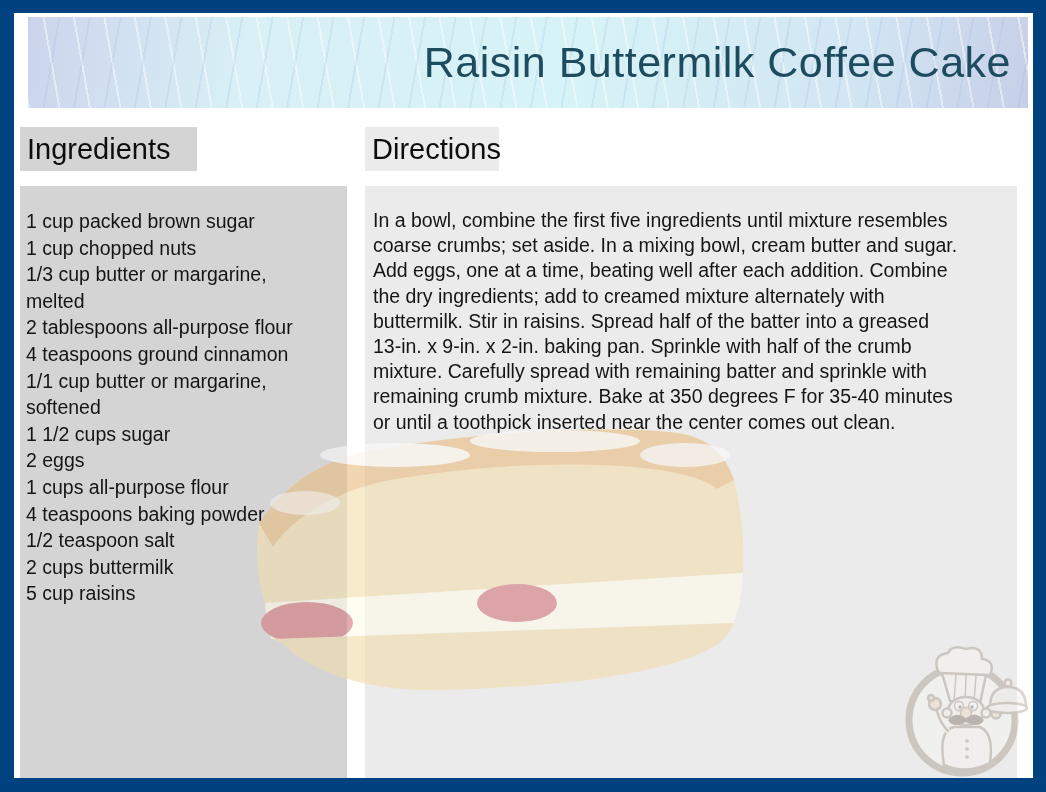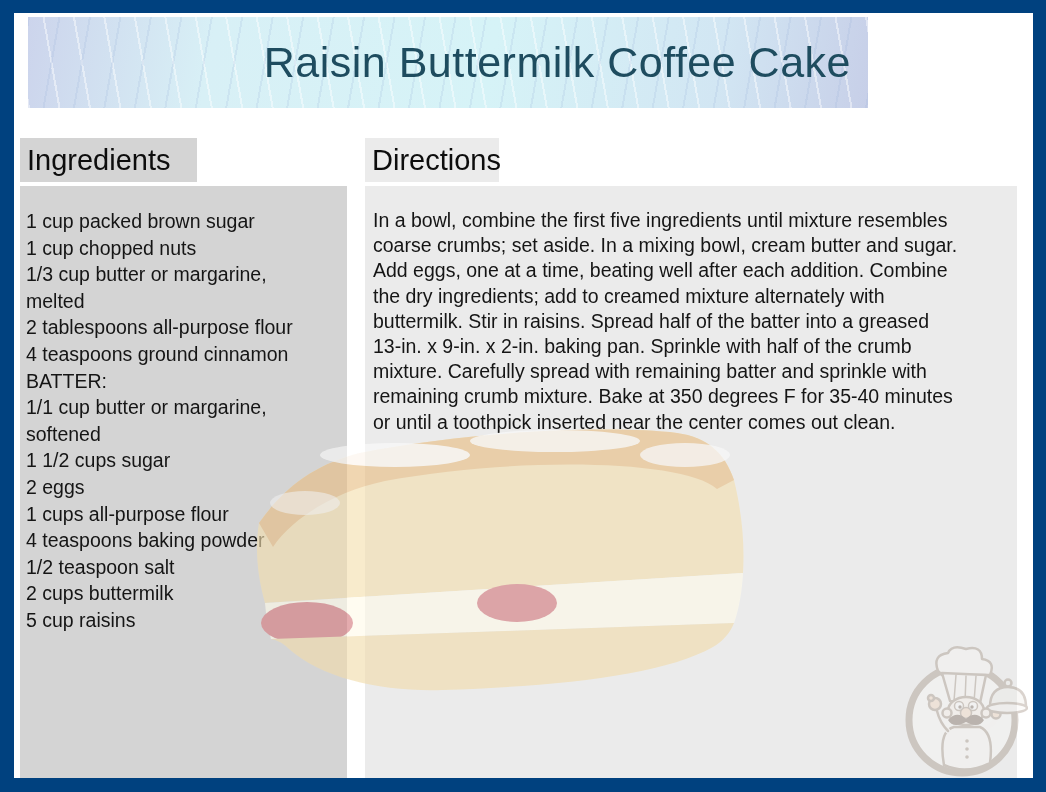--- a/index.html
+++ b/index.html
@@ -14,40 +14,40 @@
     position: absolute; inset: 0;
     border: 13px solid #00417f;
     border-left-width: 14px;
     border-bottom-width: 14px;
     pointer-events: none;
     z-index: 20;
   }
   .header-band {
     position: absolute;
     left: 28px; top: 17px;
-    width: 840px; height: 91px;
+    width: 1000px; height: 91px;
     background:
       repeating-linear-gradient(100deg, rgba(150,175,215,0.18) 0 2px, rgba(255,255,255,0) 2px 30px),
       repeating-linear-gradient(80deg, rgba(255,255,255,0.45) 0 2px, rgba(255,255,255,0) 2px 30px),
       linear-gradient(100deg, #ccd4ec 0%, #d8f0f6 22%, #d6f3f7 55%, #d2e6f3 82%, #c7cfe8 100%);
     display: flex;
     align-items: center;
     justify-content: flex-end;
     padding-right: 17px;
     z-index: 1;
   }
   .page-title {
     font-size: 43px;
     letter-spacing: 0.5px;
     color: #1e4c5f;
     white-space: nowrap;
   }
   .panel-head {
     position: absolute;
-    top: 138px; height: 44px;
+    top: 127px; height: 44px;
     line-height: 44px;
     font-size: 29px;
     color: #0d0d0d;
     padding-left: 7px;
     z-index: 2;
   }
   .panel-body {
     position: absolute;
     top: 186px; height: 608px;
     z-index: 2;
@@ -97,21 +97,20 @@
 
 <div class="panel-head ing-head">Ingredients</div>
 <div class="panel-body ing-body">
   <div>
       <div class="ing-item">1 cup packed brown sugar</div>
       <div class="ing-item">1 cup chopped nuts</div>
       <div class="ing-item">1/3 cup butter or margarine,
 melted</div>
       <div class="ing-item">2 tablespoons all-purpose flour</div>
       <div class="ing-item">4 teaspoons ground cinnamon</div>
-      <div class="ing-item">BATTER:</div>
       <div class="ing-item">1/1 cup butter or margarine,
 softened</div>
       <div class="ing-item">1 1/2 cups sugar</div>
       <div class="ing-item">2 eggs</div>
       <div class="ing-item">1 cups all-purpose flour</div>
       <div class="ing-item">4 teaspoons baking powder</div>
       <div class="ing-item">1/2 teaspoon salt</div>
       <div class="ing-item">2 cups buttermilk</div>
       <div class="ing-item">5 cup raisins</div>
     </div>

